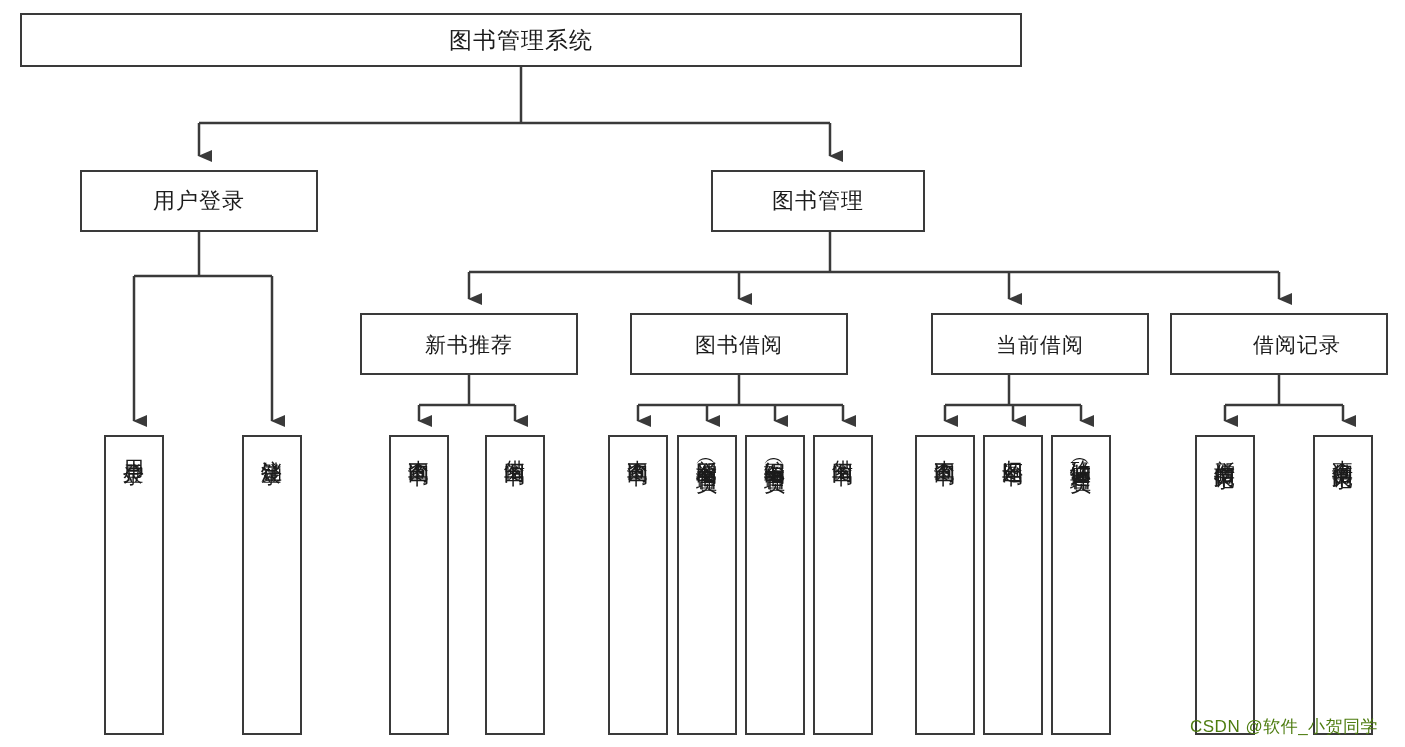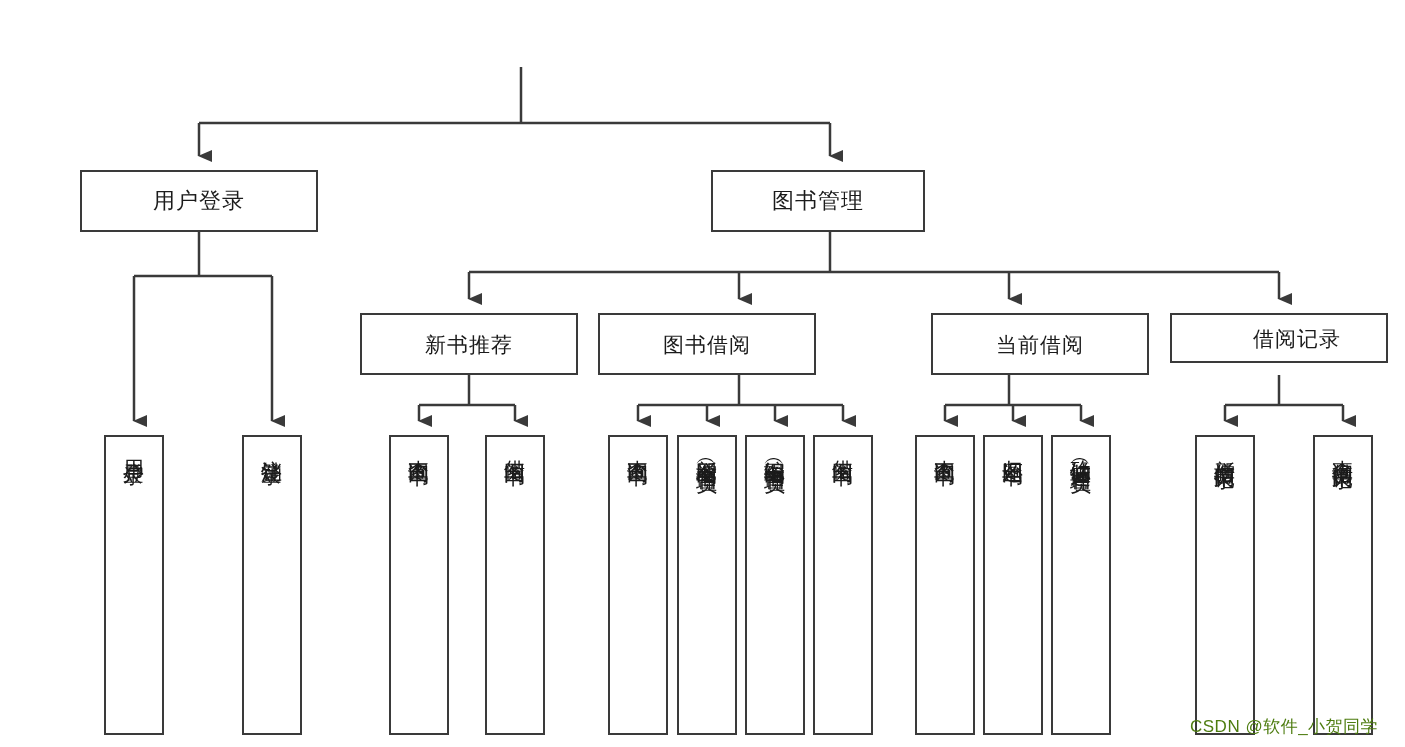--- a/index.html
+++ b/index.html
@@ -123,38 +123,41 @@
       <path d="M 1013 405 L 1013 421" marker-end="url(#arrow)"></path>
       <path d="M 1081 405 L 1081 421" marker-end="url(#arrow)"></path>
 
       <path d="M 1279 375 L 1279 405"></path>
       <path d="M 1225 405 L 1343 405"></path>
       <path d="M 1225 405 L 1225 421" marker-end="url(#arrow)"></path>
       <path d="M 1343 405 L 1343 421" marker-end="url(#arrow)"></path>
     </g>
   </svg>
 
+  <div class="node root" style="left:20px; top:13px; width:1002px; height:54px;">
+    <span class="htext">图书管理系统</span>
+  </div>
 
   <div class="node lvl2" style="left:80px; top:170px; width:238px; height:62px;">
     <span class="htext">用户登录</span>
   </div>
   <div class="node lvl2" style="left:711px; top:170px; width:214px; height:62px;">
     <span class="htext">图书管理</span>
   </div>
 
   <div class="node lvl3" style="left:360px; top:313px; width:218px; height:62px;">
     <span class="htext">新书推荐</span>
   </div>
-  <div class="node lvl3" style="left:598px; top:313px; width:218px; height:62px;">
+  <div class="node lvl3" style="left:630px; top:313px; width:218px; height:62px;">
     <span class="htext">图书借阅</span>
   </div>
   <div class="node lvl3" style="left:931px; top:313px; width:218px; height:62px;">
     <span class="htext">当前借阅</span>
   </div>
-  <div class="node lvl3" style="left:1170px; top:313px; width:218px; height:50px;padding-left:36px;">
+  <div class="node lvl3" style="left:1170px; top:313px; width:218px; height:62px;padding-left:36px;">
     <span class="htext">借阅记录</span>
   </div>
 
   <div class="node leaf" style="left:104px; top:435px; width:60px; height:300px;">
     <span class="vtext">用户登录</span>
   </div>
   <div class="node leaf" style="left:242px; top:435px; width:60px; height:300px;">
     <span class="vtext">注销登录</span>
   </div>
 

